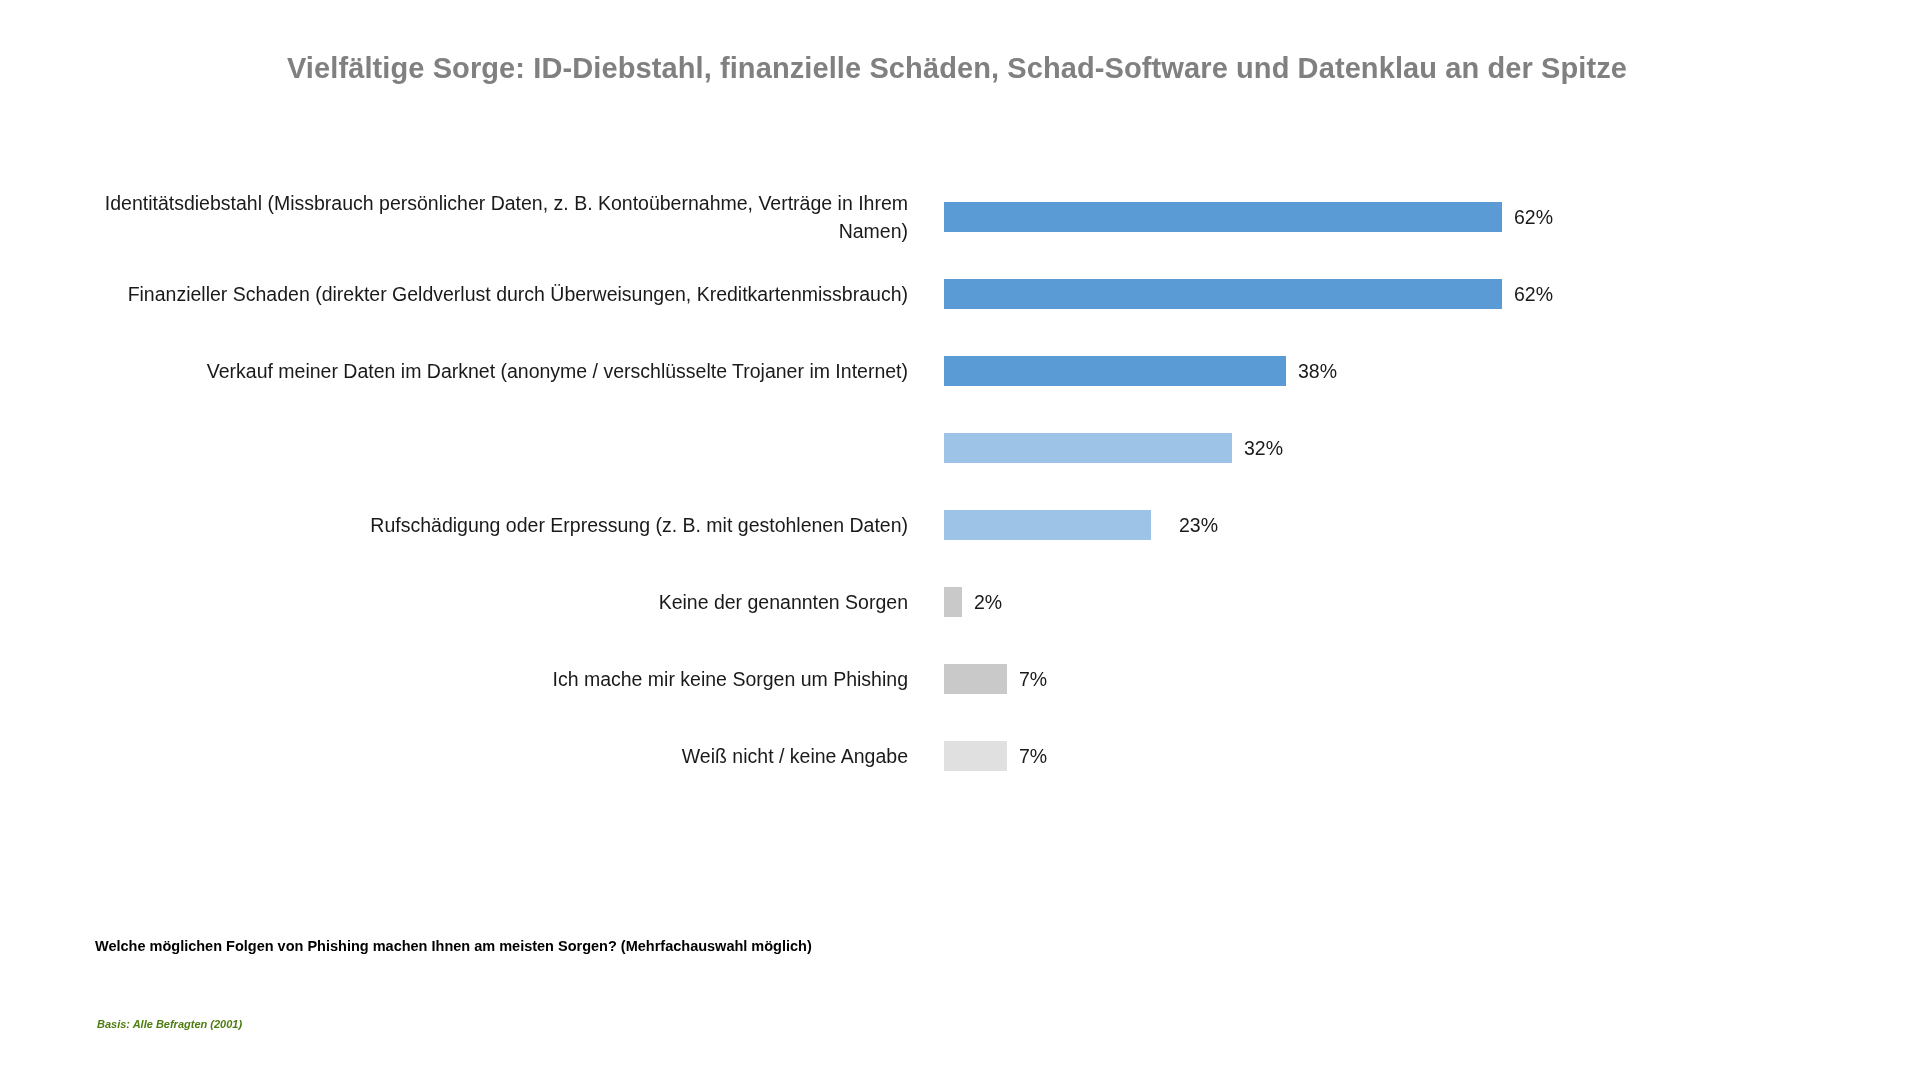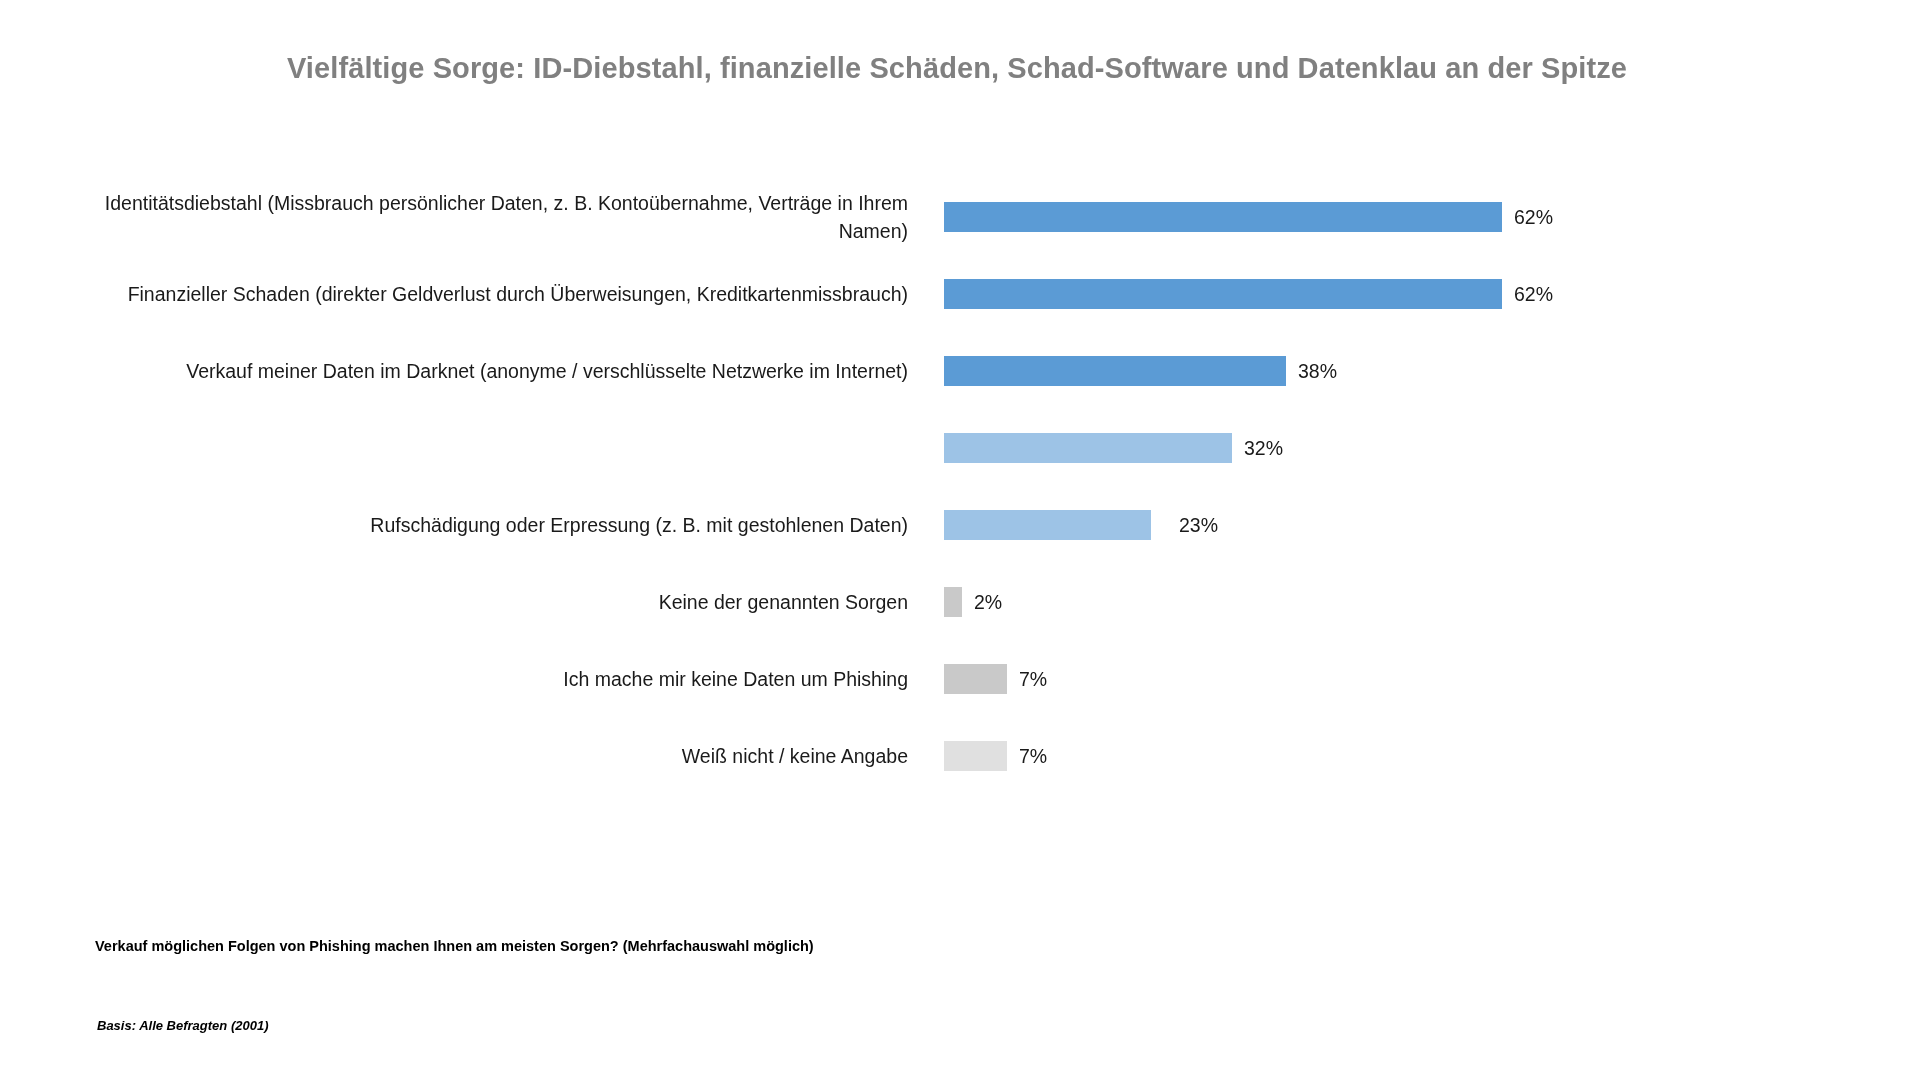--- a/index.html
+++ b/index.html
@@ -75,24 +75,24 @@
     left: 95px;
     top: 938px;
     font-size: 14.5px;
     font-weight: bold;
     color: #000000;
   }
   #basis-note {
     position: absolute;
     left: 97px;
     top: 1018px;
-    font-size: 13px;
+    font-size: 11px;
     font-weight: bold;
     font-style: italic;
-    color: #000000;
+    color: #4d7c0f;
   }
 </style>
 </head>
 <body>
 
 <div id="page">
 
   <div id="chart-title">Vielfältige Sorge: ID-Diebstahl, finanzielle Schäden, Schad-Software und Datenklau an der Spitze</div>
 
   <div id="plot-area">
@@ -104,21 +104,21 @@
         </div>
       </div>
       <div class="row">
         <div class="row-label">Finanzieller Schaden (direkter Geldverlust durch Überweisungen, Kreditkartenmissbrauch)</div>
         <div class="bar-track">
           <div class="bar" style="width: 558px; background: rgb(91, 155, 213);"></div>
           <div class="bar-value" style="left: 570px;">62%</div>
         </div>
       </div>
       <div class="row">
-        <div class="row-label">Verkauf meiner Daten im Darknet (anonyme / verschlüsselte Netzwerke im Internet)</div>
+        <div class="row-label">Verkauf meiner Daten im Darknet (anonyme / verschlüsselte Trojaner im Internet)</div>
         <div class="bar-track">
           <div class="bar" style="width: 342px; background: rgb(91, 155, 213);"></div>
           <div class="bar-value" style="left: 354px;">38%</div>
         </div>
       </div>
       <div class="row">
         <div class="bar-track">
           <div class="bar" style="width: 288px; background: rgb(157, 195, 230);"></div>
           <div class="bar-value" style="left: 300px;">32%</div>
         </div>
@@ -131,31 +131,31 @@
         </div>
       </div>
       <div class="row">
         <div class="row-label">Keine der genannten Sorgen</div>
         <div class="bar-track">
           <div class="bar" style="width: 18px; background: rgb(201, 201, 201);"></div>
           <div class="bar-value" style="left: 30px;">2%</div>
         </div>
       </div>
       <div class="row">
-        <div class="row-label">Ich mache mir keine Daten um Phishing</div>
+        <div class="row-label">Ich mache mir keine Sorgen um Phishing</div>
         <div class="bar-track">
           <div class="bar" style="width: 63px; background: rgb(201, 201, 201);"></div>
           <div class="bar-value" style="left: 75px;">7%</div>
         </div>
       </div>
       <div class="row">
         <div class="row-label">Weiß nicht / keine Angabe</div>
         <div class="bar-track">
           <div class="bar" style="width: 63px; background: rgb(224, 224, 224);"></div>
           <div class="bar-value" style="left: 75px;">7%</div>
         </div>
       </div>
     </div>
 
-  <div id="question-note">Verkauf möglichen Folgen von Phishing machen Ihnen am meisten Sorgen? (Mehrfachauswahl möglich)</div>
+  <div id="question-note">Welche möglichen Folgen von Phishing machen Ihnen am meisten Sorgen? (Mehrfachauswahl möglich)</div>
   <div id="basis-note">Basis: Alle Befragten (2001)</div>
 
 </div>
 
 </body></html>

